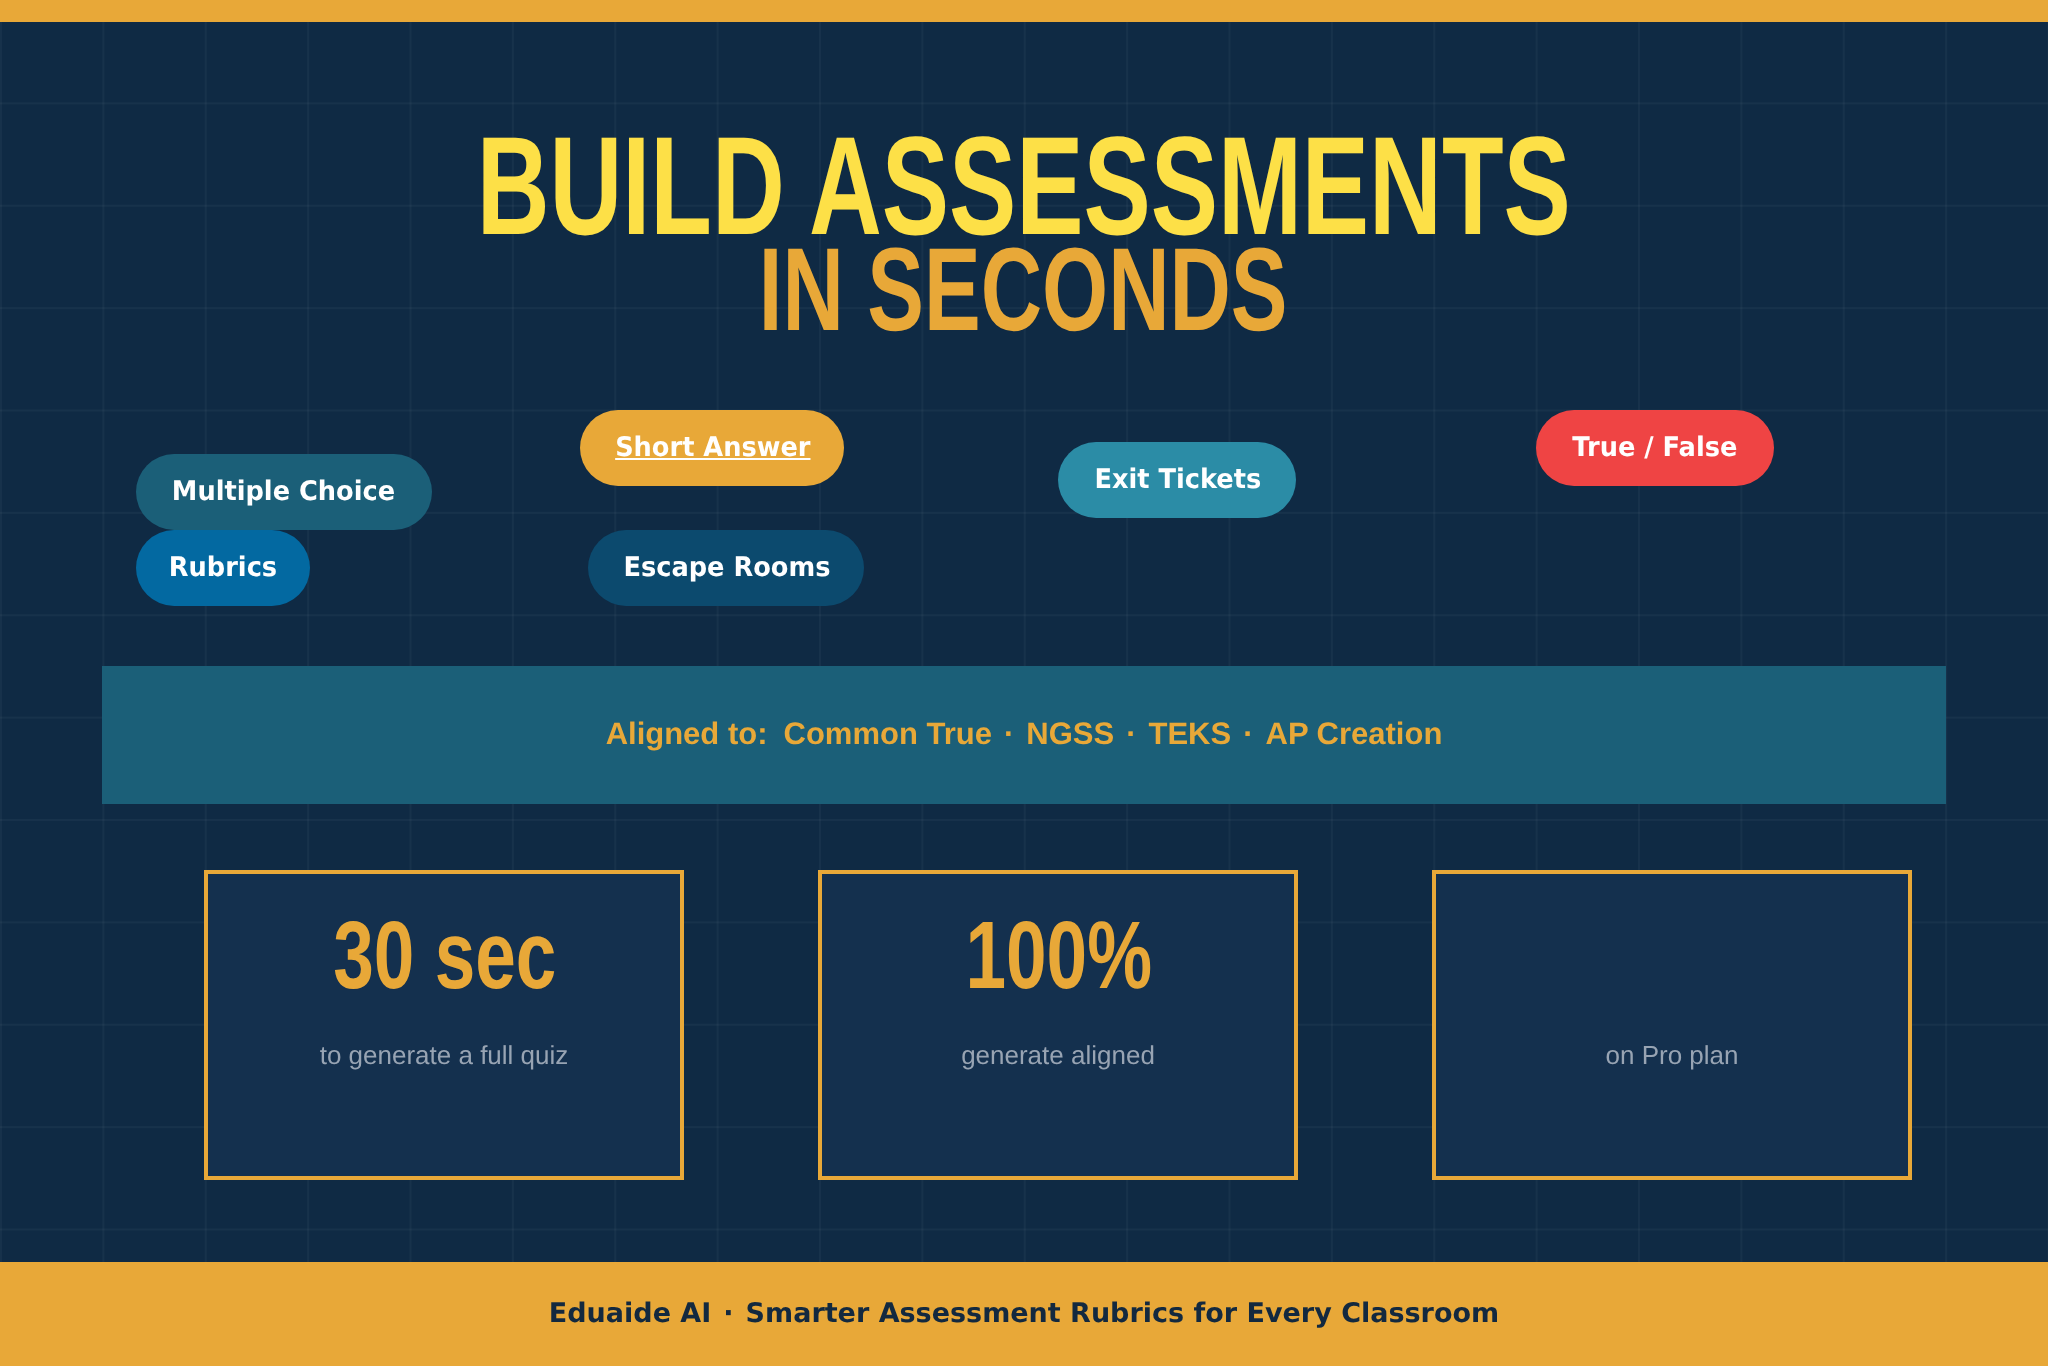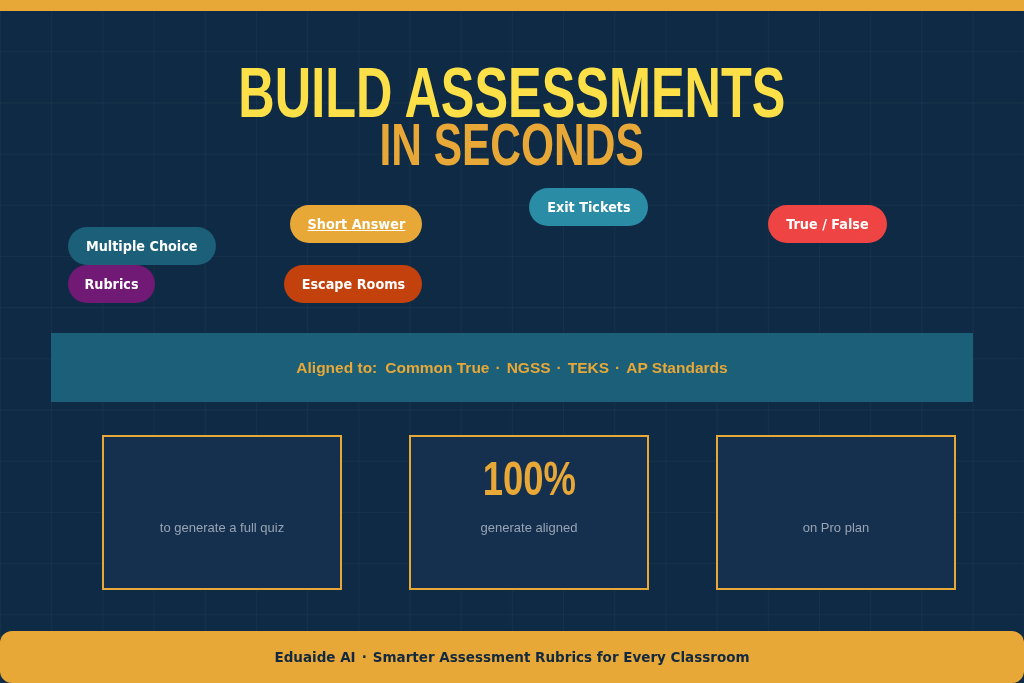--- a/index.html
+++ b/index.html
@@ -87,21 +87,20 @@
 
     .footer {
       position: absolute; left: 0; top: 631px; width: 1024px; height: 52px;
       background: #e8a838;
       display: flex; align-items: center; justify-content: center;
       color: #13293f;
       font-family: "DejaVu Sans", sans-serif;
       font-weight: 700;
       font-size: 13.5px;
       white-space: nowrap;
-      border-radius: 12px;
     }
     .footer .sep { margin: 0 6px; }
   </style>
 </head>
 <body>
 
 <div class="top-bar"></div>
 
 <h1 class="title title-line1">
   <span class="title-inner">BUILD ASSESSMENTS</span>
@@ -109,45 +108,48 @@
 <h2 class="title title-line2">
   <span class="title-inner">IN SECONDS</span>
 </h2>
 
 <div class="pill" style="left:68px; top:205px; width:148px; background:#1b5f78;margin-top:22px;">
   <span class="pill-label">Multiple Choice</span>
 </div>
 <div class="pill" style="left:290px; top:205px; width:132px; background:#e8a838;text-decoration:underline;">
   <span class="pill-label">Short Answer</span>
 </div>
-<div class="pill" style="left:529px; top:188px; width:119px; background:#2b8ca6;">
+<div class="pill" style="left:529px; top:221px; width:119px; background:#2b8ca6;">
   <span class="pill-label">Exit Tickets</span>
 </div>
 <div class="pill" style="left:768px; top:205px; width:119px; background:#ef4444;">
   <span class="pill-label">True / False</span>
 </div>
-<div class="pill" style="left:68px; top:265px; width:87px; background:#701a75;">
+<div class="pill" style="left:68px; top:265px; width:87px; background:#0369a1;">
   <span class="pill-label">Rubrics</span>
 </div>
-<div class="pill" style="left:284px; top:265px; width:138px; background:#c2410c;">
+<div class="pill" style="left:294px; top:265px; width:138px; background:#0c4a6e;">
   <span class="pill-label">Escape Rooms</span>
 </div>
 
 <div class="band">
   <span class="lead">Aligned to:</span>
   <span>Common True</span>
   <span class="sep">·</span>
   <span>NGSS</span>
   <span class="sep">·</span>
   <span>TEKS</span>
   <span class="sep">·</span>
-  <span>AP Standards</span>
+  <span>AP Creation</span>
 </div>
 
 <div class="card" style="left:102px;">
+  <div class="card-value">
+    <span>30 sec</span>
+  </div>
   <div class="card-sub">to generate a full quiz</div>
 </div>
 <div class="card" style="left:409px;">
   <div class="card-value">
     <span>100%</span>
   </div>
   <div class="card-sub">generate aligned</div>
 </div>
 <div class="card" style="left:716px;">
   <div class="card-sub">on Pro plan</div>

